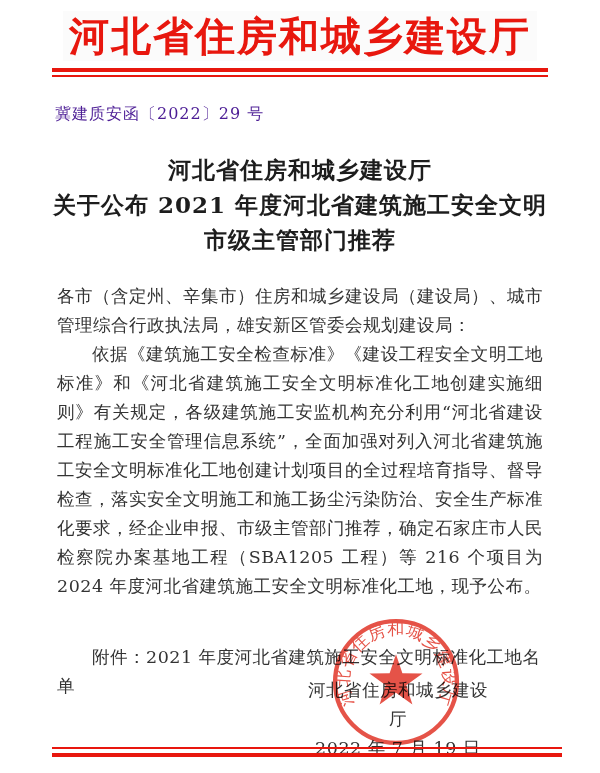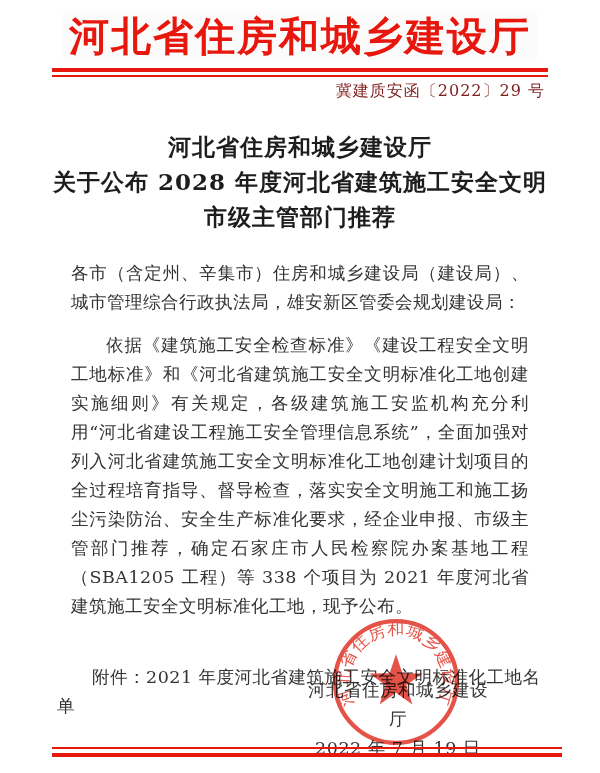--- a/index.html
+++ b/index.html
@@ -28,24 +28,24 @@
     white-space:nowrap;
   }
   .rule-top{
     margin:7px 52px 0;
     height:3px;
     border-top:4px solid #e8170e;
     border-bottom:2px solid #e8170e;
   }
   
   .docnum{
-    margin:4px 55px 0;
-    text-align:right;
+    margin:27px 55px 0;
+    text-align:left;
     font-size:16px;
-    color:#7f1d1d;
+    color:#4c1d95;
     letter-spacing:1px;
   }
   
   .title{
     margin-top:27px;
     text-align:center;
     font-size:23px;
     font-weight:bold;
     color:#1d1d1d;
     line-height:35px;
@@ -53,21 +53,21 @@
   }
   
   .body{
     margin:25px 57px 0;
     font-size:17.5px;
     line-height:29px;
     color:#333333;
     text-align:justify;
     letter-spacing:0.5px;
   }
-  .body p{margin:14px;}
+  .body p{margin:0;}
   .indent{text-indent:2em;}
   .attachment{
     margin:42px 57px 0;
     text-indent:2em;
     font-size:17.5px;
     line-height:29px;
     color:#333333;
     letter-spacing:0.5px;
   }
   
@@ -111,27 +111,27 @@
 
   <div class="letterhead">
     <span class="org">河北省住房和城乡建设厅</span>
   </div>
   <div class="rule-top"></div>
 
   <div class="docnum">冀建质安函〔2022〕29 号</div>
 
   <div class="title">
     <div>河北省住房和城乡建设厅</div>
-    <div>关于公布 2028 年度河北省建筑施工安全文明</div>
+    <div>关于公布 2021 年度河北省建筑施工安全文明</div>
     <div>市级主管部门推荐</div>
   </div>
 
   <div class="body">
     <p>各市（含定州、辛集市）住房和城乡建设局（建设局）、城市管理综合行政执法局，雄安新区管委会规划建设局：</p>
-    <p class="indent">依据《建筑施工安全检查标准》《建设工程安全文明工地标准》和《河北省建筑施工安全文明标准化工地创建实施细则》有关规定，各级建筑施工安监机构充分利用“河北省建设工程施工安全管理信息系统”，全面加强对列入河北省建筑施工安全文明标准化工地创建计划项目的全过程培育指导、督导检查，落实安全文明施工和施工扬尘污染防治、安全生产标准化要求，经企业申报、市级主管部门推荐，确定石家庄市人民检察院办案基地工程（SBA1205 工程）等 338 个项目为 2021 年度河北省建筑施工安全文明标准化工地，现予公布。</p>
+    <p class="indent">依据《建筑施工安全检查标准》《建设工程安全文明工地标准》和《河北省建筑施工安全文明标准化工地创建实施细则》有关规定，各级建筑施工安监机构充分利用“河北省建设工程施工安全管理信息系统”，全面加强对列入河北省建筑施工安全文明标准化工地创建计划项目的全过程培育指导、督导检查，落实安全文明施工和施工扬尘污染防治、安全生产标准化要求，经企业申报、市级主管部门推荐，确定石家庄市人民检察院办案基地工程（SBA1205 工程）等 216 个项目为 2024 年度河北省建筑施工安全文明标准化工地，现予公布。</p>
   </div>
 
   <div class="attachment">附件：2021 年度河北省建筑施工安全文明标准化工地名单</div>
 
   <div class="signature">
     <div>河北省住房和城乡建设厅</div>
     <div>2022 年 7 月 19 日</div>
   </div>
 
   <svg class="seal" viewBox="0 0 124 124" xmlns="http://www.w3.org/2000/svg">

